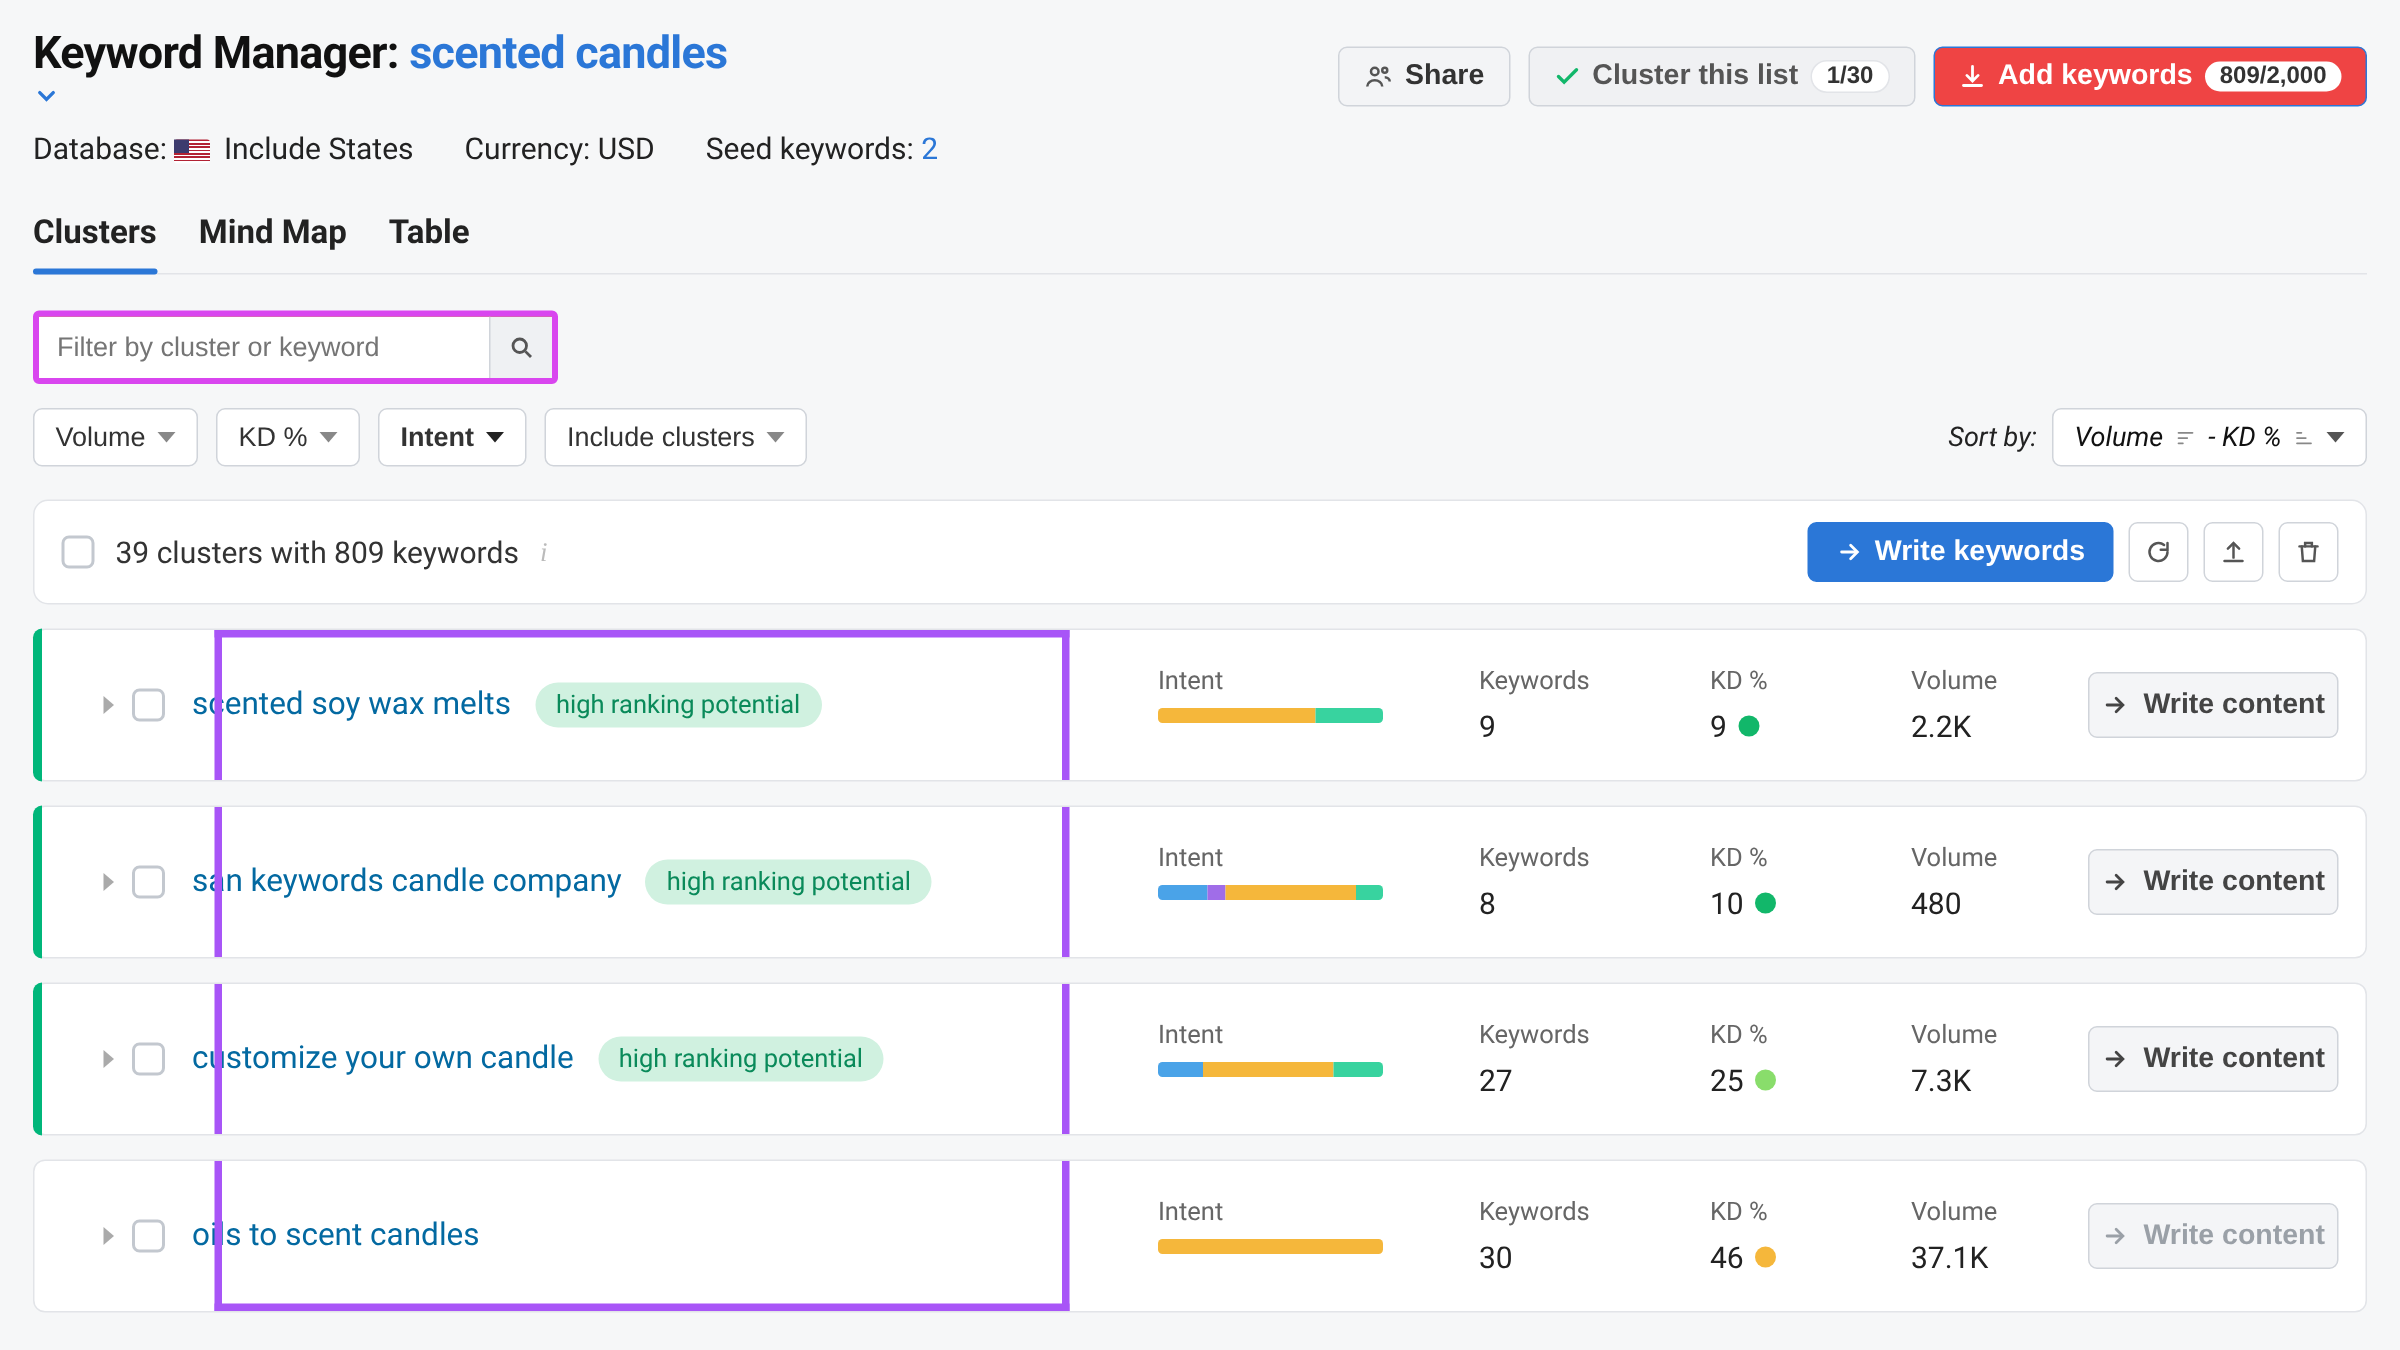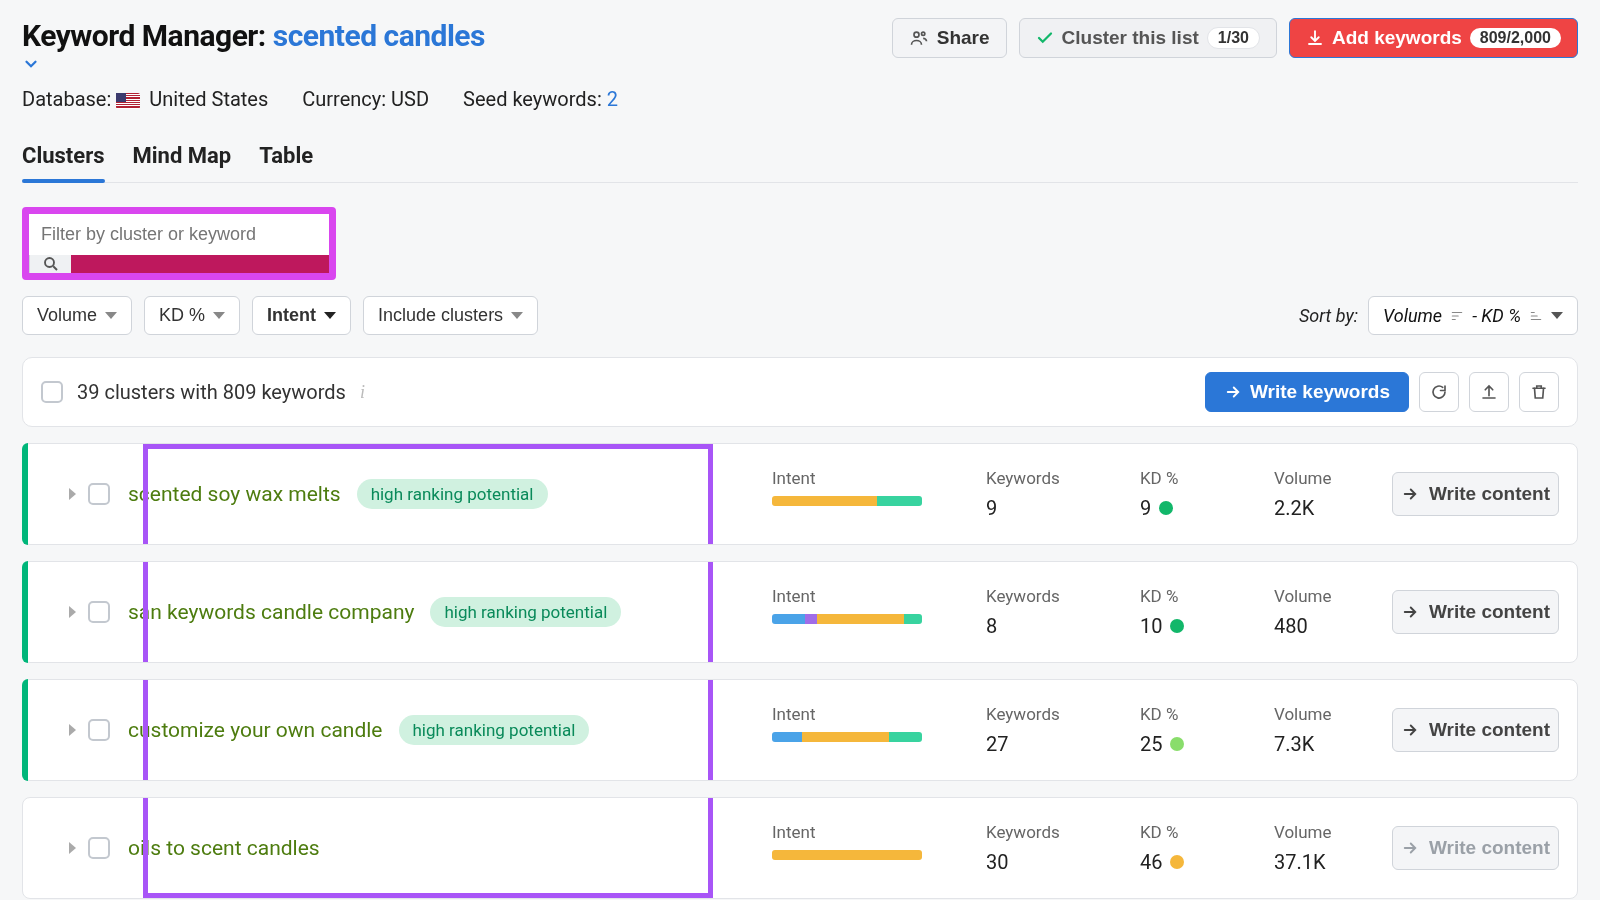--- a/index.html
+++ b/index.html
@@ -5,21 +5,21 @@
 * { box-sizing: border-box; margin: 0; padding: 0; }
 body {
   font-family: -apple-system, BlinkMacSystemFont, "Segoe UI", Roboto, Helvetica, Arial, sans-serif;
   background: #f6f7f8;
   color: #111;
   font-size: 16px;
   padding: 8px 22px 40px 22px;
   width: 1600px;
 }
 
-.header-row1 { display: flex; align-items: flex-start; gap: 18px; margin-top: 10px; }
+.header-row1 { display: flex; align-items: flex-end; gap: 18px; margin-top: 10px; }
 .title { font-size: 30px; font-weight: 700; letter-spacing: -0.5px; }
 .title-list { color: #2b77d7; font-weight: 700; }
 .chev-down { color: #2b77d7; position: relative; top: 2px; }
 .header-actions { margin-left: auto; display: flex; gap: 12px; align-items: center; }
 .btn {
   display: inline-flex; align-items: center; gap: 8px;
   border: 1px solid #d0d4da; background: #fff; color: #333;
   padding: 8px 16px; border-radius: 6px; font-size: 19px;
   cursor: pointer; font-weight: 600;
 }
@@ -44,21 +44,21 @@
 .meta-row a { color: #2b77d7; text-decoration: none; }
 .meta-label { color:#222; }
 
 
 .tabs { display: flex; gap: 28px; margin-top: 32px; border-bottom: 1px solid #e2e4e8; }
 .tab { font-size: 22px; font-weight: 700; padding: 0 0 14px 0; color: #222; cursor:pointer; position: relative; }
 .tab.active::after { content:""; position:absolute; left:0; right:0; bottom:-1px; height:4px; background:#2b77d7; border-radius:2px; }
 
 
 .filters-row { display: flex; gap: 12px; align-items: center; margin-top: 24px; flex-wrap: wrap; }
-.filter-input-wrap { display:flex; border:7px solid #d946ef; background:#be185d; border-radius:4px; overflow:hidden;flex-direction:column; }
+.filter-input-wrap { display:flex; border:4px solid #d946ef; background:#be185d; border-radius:4px; overflow:hidden; }
 .filter-input { border:none; outline:none; padding:10px 12px; font-size:18px; width:300px; }
 .filter-search-btn { width:42px; background:#eff1f3; border:none; border-left:1px solid #d0d4da; cursor:pointer; display:flex; align-items:center; justify-content:center; }
 .pill-btn {
   display:inline-flex; align-items:center; gap:8px;
   border:1px solid #d0d4da; background:#fff; color:#333;
   padding:8px 14px; border-radius:6px; font-size:18px; cursor:pointer;
 }
 .pill-btn.bold { font-weight:700; }
 .filters-row2 { display:flex; gap:12px; align-items:center; margin-top:16px; }
 .right-push { margin-left:auto; display:flex; align-items:center; gap:10px; font-size:18px;font-style:italic; }
@@ -80,21 +80,21 @@
 
 .cluster {
   position:relative; display:flex; align-items:center;
   background:#fff; border:1px solid #e2e4e8; border-radius:8px;
   padding: 24px 18px 24px 46px; margin-top:16px;
 }
 .cluster .accent { position:absolute; left:-1px; top:-1px; bottom:-1px; width:6px; border-radius:8px 0 0 8px; }
 .cluster .accent.green { background:#00b67a; }
 .cluster .accent.none { background:transparent; }
 .expand { color:#999; cursor:pointer; margin-right:12px; }
-.cluster-name { font-size:21px; color:#4d7c0f; margin-right:16px; }
+.cluster-name { font-size:21px; color:#0369a1; margin-right:16px; }
 .tag-pill { background:#d0f1e0; color:#0a8a5a; padding:5px 14px; border-radius:999px; font-size:17px; white-space:nowrap; }
 .metrics { margin-left:auto; display:flex; gap:54px; align-items:flex-start; }
 .metric { display:flex; flex-direction:column; gap:8px; }
 .metric-label { font-size:17px; color:#666; }
 .metric-value { font-size:20px; font-weight:400; color:#222; display:flex; align-items:center; gap:8px; }
 .intent-col { width:160px; }
 
 .intent-bar { width:150px; height:10px; border-radius:3px; overflow:hidden; display:flex; }
 .seg-yellow { background:#f5b73b; }
 .seg-green  { background:#38d39f; }
@@ -168,21 +168,21 @@
       <span>Add keywords</span>
       <span class="badge-pill">809/2,000</span>
     </button>
   </div>
 </div>
 
 <div class="meta-row">
   <div>
     <span class="meta-label">Database:</span>
     <span class="flag"></span>
-    <span>United States</span>
+    <span>Include States</span>
   </div>
   <div>
     <span class="meta-label">Currency:</span>
     <span>USD</span>
   </div>
   <div>
     <span class="meta-label">Seed keywords:</span>
     <a href="#">2</a>
   </div>
 </div>

